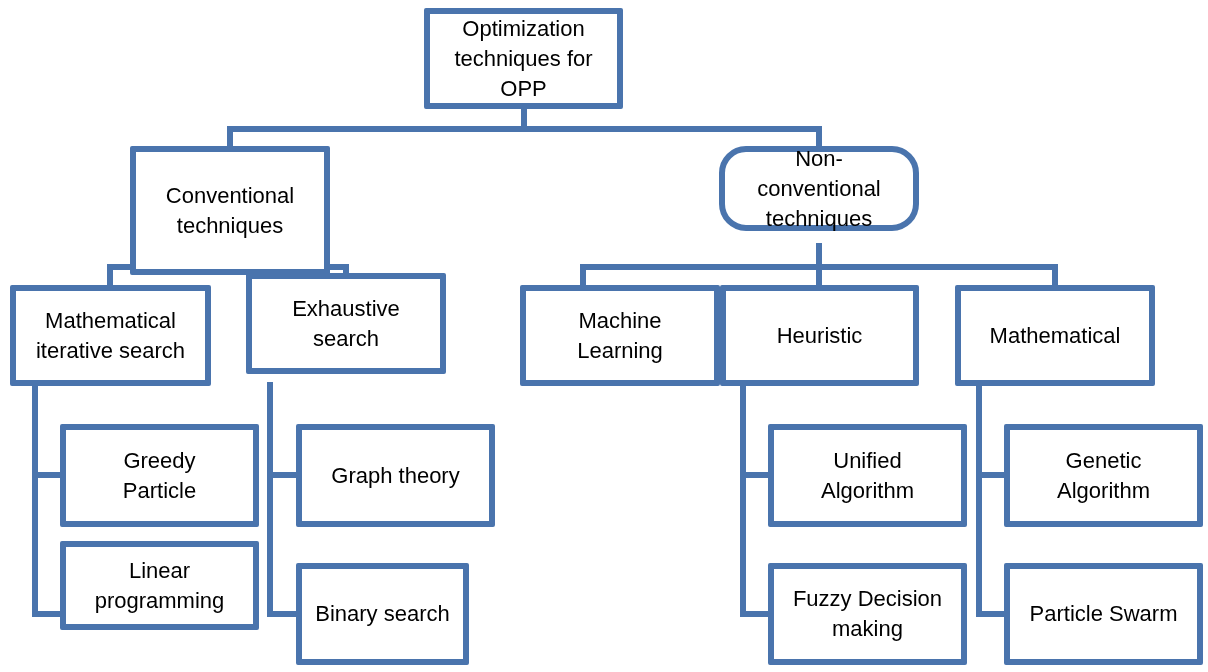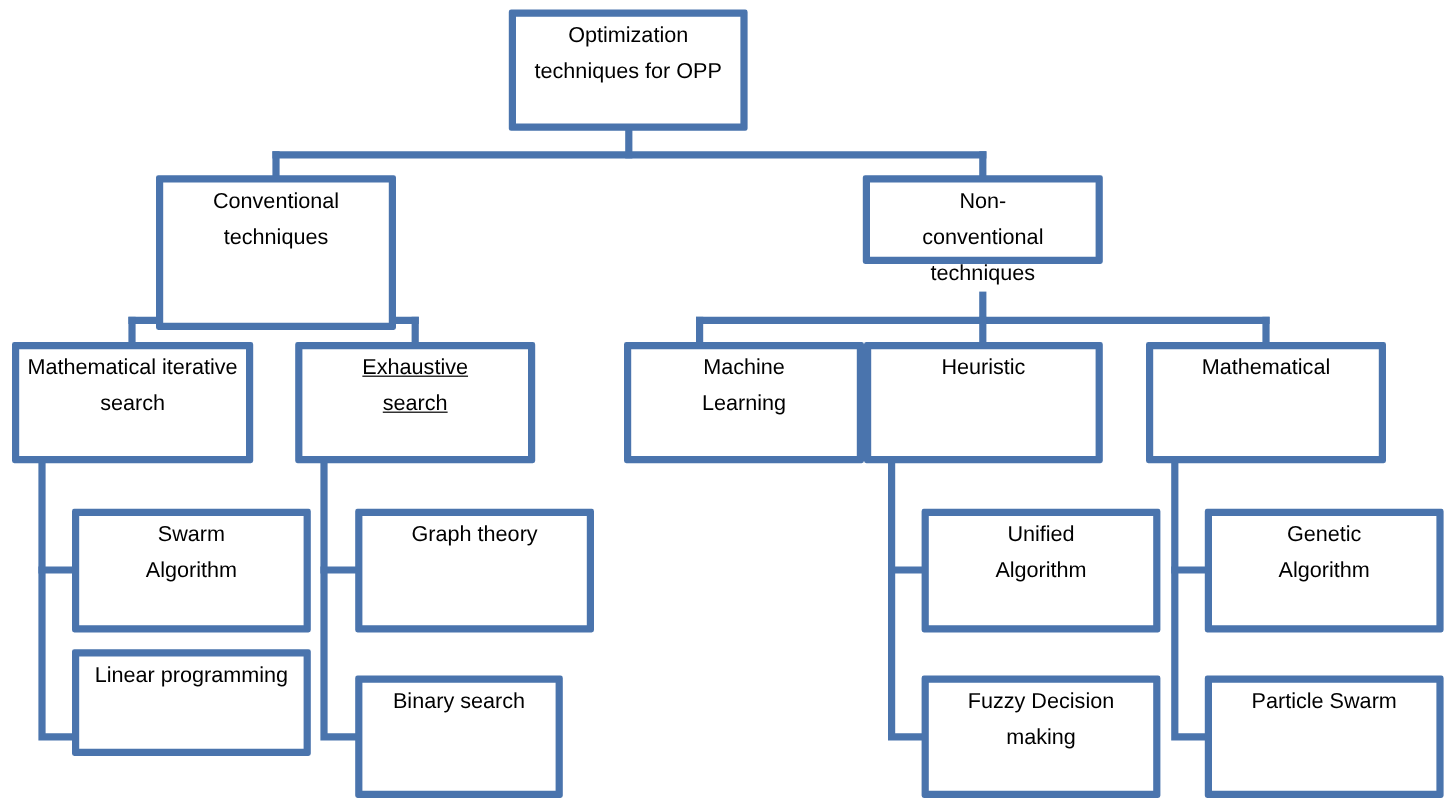--- a/index.html
+++ b/index.html
@@ -1,21 +1,21 @@
 <!DOCTYPE html>
 <html><head>
 <meta charset="utf-8">
 <style>
   html, body { margin: 0; padding: 0; background: #ffffff; }
   body { width: 1208px; height: 672px; position: relative; overflow: hidden;
          font-family: "Liberation Sans", "DejaVu Sans", sans-serif; }
   #diagram { position: absolute; left: 0; top: 0; }
   .node { position: absolute; box-sizing: border-box; border: 6px solid #4a74ad;
-          background: #ffffff; display: flex; justify-content: center;
-          text-align: center; color: #000000; font-size: 18px; line-height: 30px; border-radius: 2px; }
+          background: #ffffff; display: flex; align-items: center; justify-content: center;
+          text-align: center; color: #000000; font-size: 22px; line-height: 30px; border-radius: 2px; }
   .node span { display: block; padding: 0 6px; }
   .conn { stroke: #4a74ad; stroke-width: 6; fill: none; stroke-linecap: square; }
 </style>
 </head>
 <body>
 
 <svg id="diagram" width="1208" height="672" viewBox="0 0 1208 672">
 
   <path class="conn" d="M524 108 V129"></path>
   <path class="conn" d="M230 129 H819"></path>
@@ -46,42 +46,42 @@
   <path class="conn" d="M979 475 H1004"></path>
 </svg>
 
 <div class="node" style="left:424px;top:8px;width:199px;height:101px;">
   <span>Optimization techniques for OPP</span>
 </div>
 
 <div class="node" style="left:130px;top:146px;width:200px;height:129px;">
   <span style="padding:0 18px;">Conventional techniques</span>
 </div>
-<div class="node" style="left:719px;top:146px;width:200px;height:74px;">
+<div class="node" style="left:719px;top:146px;width:200px;height:85px;border-radius:27px;">
   <span style="padding:0 28px;">Non-conventional techniques</span>
 </div>
 
 <div class="node" style="left:10px;top:285px;width:201px;height:101px;">
   <span style="padding:0 2px;">Mathematical iterative search</span>
 </div>
-<div class="node" style="left:246px;top:285px;width:200px;height:101px;text-decoration:underline;">
+<div class="node" style="left:246px;top:273px;width:200px;height:101px;">
   <span style="padding:0 30px;">Exhaustive search</span>
 </div>
 <div class="node" style="left:484px;top:285px;width:200px;height:101px;margin-left:36px;">
   <span style="padding:0 40px;">Machine Learning</span>
 </div>
 <div class="node" style="left:720px;top:285px;width:199px;height:101px;">
   <span>Heuristic</span>
 </div>
 <div class="node" style="left:955px;top:285px;width:200px;height:101px;">
   <span>Mathematical</span>
 </div>
 
 <div class="node" style="left:60px;top:424px;width:199px;height:103px;">
-  <span style="padding:0 40px;">Swarm Algorithm</span>
+  <span style="padding:0 40px;">Greedy Particle</span>
 </div>
 <div class="node" style="left:60px;top:541px;width:199px;height:89px;">
   <span>Linear programming</span>
 </div>
 <div class="node" style="left:296px;top:424px;width:199px;height:103px;">
   <span>Graph theory</span>
 </div>
 <div class="node" style="left:296px;top:563px;width:173px;height:102px;">
   <span>Binary search</span>
 </div>

